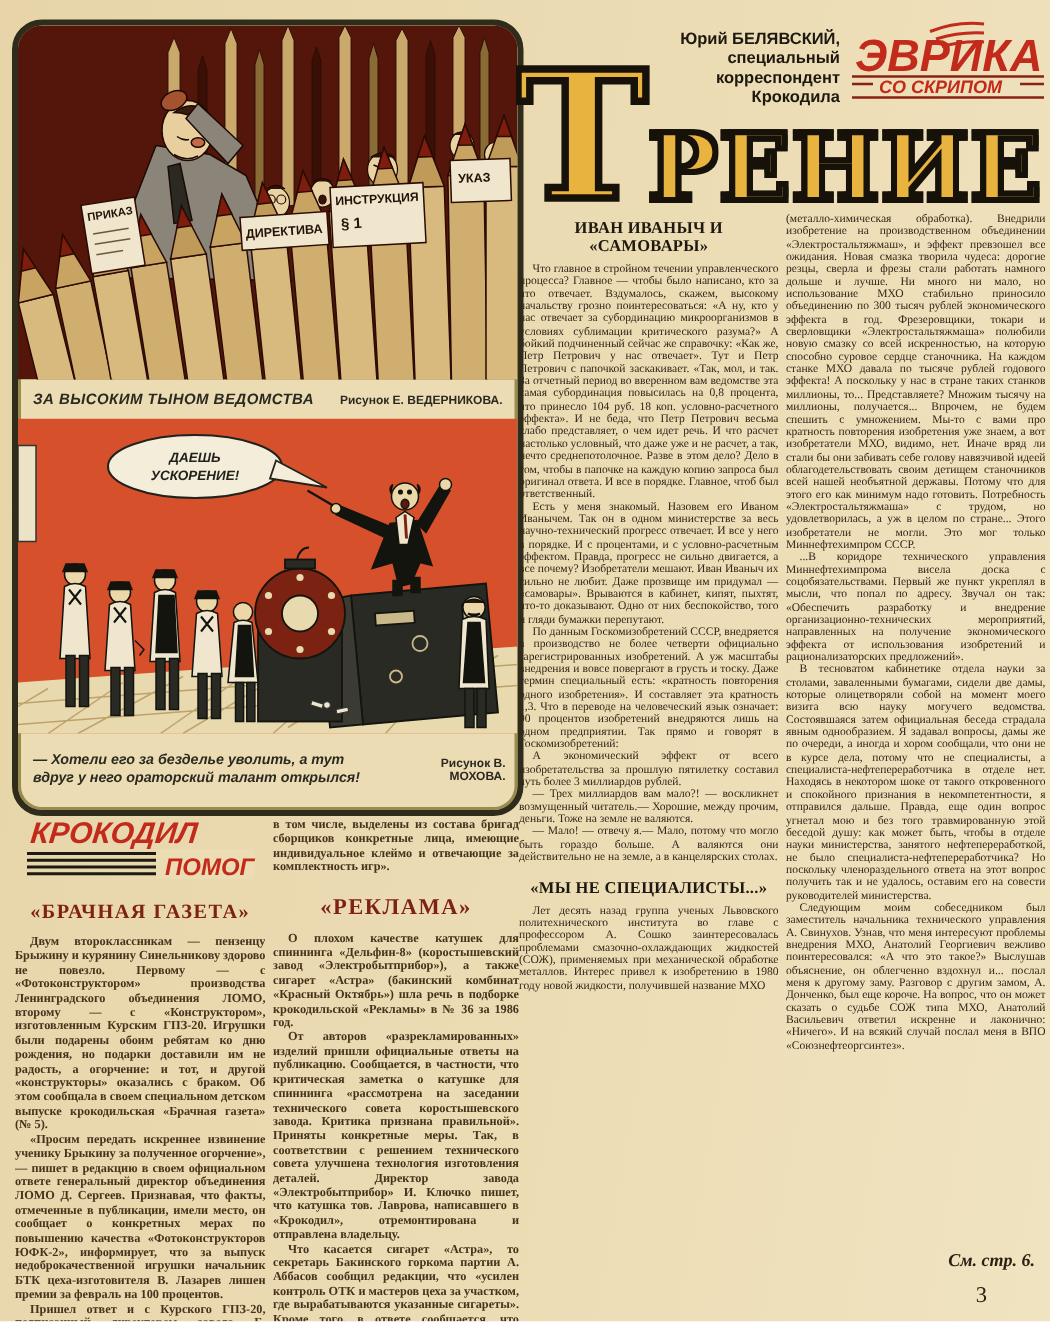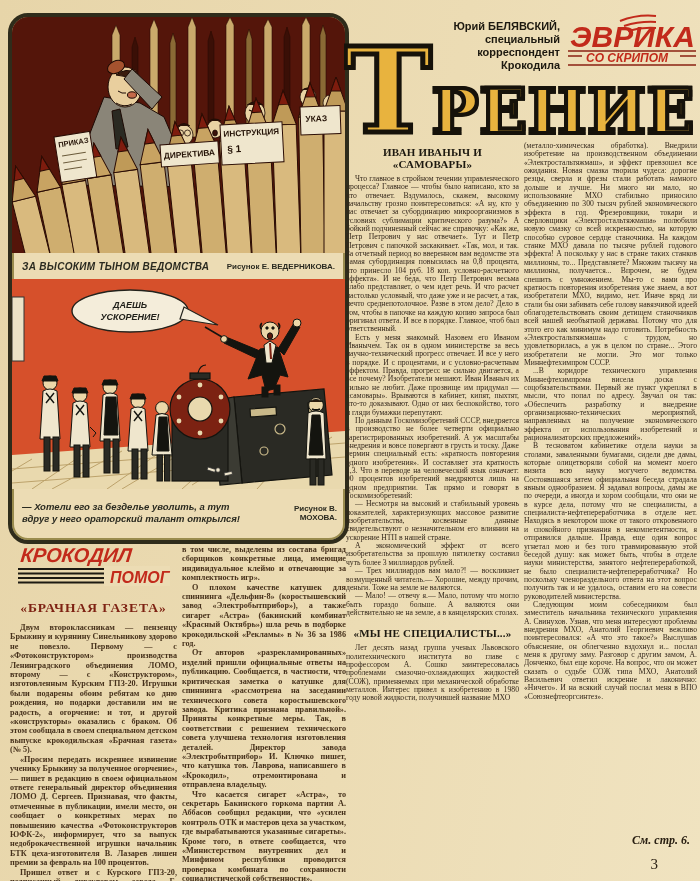--- a/index.html
+++ b/index.html
@@ -332,20 +332,21 @@
 
   <div class="colL bodyB">
     <div class="h-red">«БРАЧНАЯ ГАЗЕТА»</div>
     <p>Двум второклассникам — пензенцу Брыжину и курянину Синельникову здорово не повезло. Первому — с «Фотоконструктором» производства Ленинградского объединения ЛОМО, второму — с «Конструктором», изготовленным Курским ГПЗ-20. Игрушки были подарены обоим ребятам ко дню рождения, но подарки доставили им не радость, а огорчение: и тот, и другой «конструкторы» оказались с браком. Об этом сообщала в своем специальном детском выпуске крокодильская «Брачная газета» (№ 5).</p>
     <p>«Просим передать искреннее извинение ученику Брыкину за полученное огорчение»,— пишет в редакцию в своем официальном ответе генеральный директор объединения ЛОМО Д. Сергеев. Признавая, что факты, отмеченные в публикации, имели место, он сообщает о конкретных мерах по повышению качества «Фотоконструкторов ЮФК-2», информирует, что за выпуск недоброкачественной игрушки начальник БТК цеха-изготовителя В. Лазарев лишен премии за февраль на 100 процентов.</p>
     <p>Пришел ответ и с Курского ГПЗ-20, подписанный директором завода Б. Никитенко и секретарем парткома О. Князевым. «Критика признана правильной, и в настоящее время заводом проводится ряд мероприятий по улучшению качества,</p>
   </div>
 
   <div class="colM bodyB">
     <p class="noind">в том числе, выделены из состава бригад сборщиков конкретные лица, имеющие индивидуальное клеймо и отвечающие за комплектность игр».</p>
+    <div class="h-red" style="font-size:15px;margin-top:14px;">«РЕКЛАМА»</div>
     <p>О плохом качестве катушек для спиннинга «Дельфин-8» (коростышевский завод «Электробытприбор»), а также сигарет «Астра» (бакинский комбинат «Красный Октябрь») шла речь в подборке крокодильской «Рекламы» в № 36 за 1986 год.</p>
     <p>От авторов «разрекламированных» изделий пришли официальные ответы на публикацию. Сообщается, в частности, что критическая заметка о катушке для спиннинга «рассмотрена на заседании технического совета коростышевского завода. Критика признана правильной». Приняты конкретные меры. Так, в соответствии с решением технического совета улучшена технология изготовления деталей. Директор завода «Электробытприбор» И. Ключко пишет, что катушка тов. Лаврова, написавшего в «Крокодил», отремонтирована и отправлена владельцу.</p>
     <p>Что касается сигарет «Астра», то секретарь Бакинского горкома партии А. Аббасов сообщил редакции, что «усилен контроль ОТК и мастеров цеха за участком, где вырабатываются указанные сигареты». Кроме того, в ответе сообщается, что «Министерством внутренних дел и Минфином республики проводится проверка комбината по сохранности социалистической собственности».</p>
   </div>
 
   <div class="trenie-row">
     <span class="trenie-T">Т</span>
     <span class="trenie-rest">РЕНИЕ</span>
   </div>
 
@@ -364,21 +365,20 @@
     <path d="M0,38 H128 M0,52 H128" stroke="#8a2213" stroke-width="1.6"></path>
     <text x="18" y="49" font-family="Liberation Sans, sans-serif" font-style="italic" font-weight="bold" font-size="12" fill="#c22a1b">СО СКРИПОМ</text>
     <path d="M0,43 H14 M112,43 H128" stroke="#8a2213" stroke-width="1.6"></path>
   </svg>
 
   <div class="acol" style="left:346px;height:739px;">
     <div class="h-art">ИВАН ИВАНЫЧ И «САМОВАРЫ»</div>
     <p>Что главное в стройном течении управленческого процесса? Главное — чтобы было написано, кто за что отвечает. Вздумалось, скажем, высокому начальству грозно поинтересоваться: «А ну, кто у нас отвечает за субординацию микроорганизмов в условиях сублимации критического разума?» А бойкий подчиненный сейчас же справочку: «Как же, Петр Петрович у нас отвечает». Тут и Петр Петрович с папочкой заскакивает. «Так, мол, и так. За отчетный период во вверенном вам ведомстве эта самая субординация повысилась на 0,8 процента, что принесло 104 руб. 18 коп. условно-расчетного эффекта». И не беда, что Петр Петрович весьма слабо представляет, о чем идет речь. И что расчет настолько условный, что даже уже и не расчет, а так, нечто среднепотолочное. Разве в этом дело? Дело в том, чтобы в папочке на каждую копию запроса был оригинал ответа. И все в порядке. Главное, чтоб был ответственный.</p>
     <p>Есть у меня знакомый. Назовем его Иваном Иванычем. Так он в одном министерстве за весь научно-технический прогресс отвечает. И все у него в порядке. И с процентами, и с условно-расчетным эффектом. Правда, прогресс не сильно двигается, а все почему? Изобретатели мешают. Иван Иваныч их сильно не любит. Даже прозвище им придумал — «самовары». Врываются в кабинет, кипят, пыхтят, что-то доказывают. Одно от них беспокойство, того и гляди бумажки перепутают.</p>
     <p>По данным Госкомизобретений СССР, внедряется в производство не более четверти официально зарегистрированных изобретений. А уж масштабы внедрения и вовсе повергают в грусть и тоску. Даже термин специальный есть: «кратность повторения одного изобретения». И составляет эта кратность 1,3. Что в переводе на человеческий язык означает: 90 процентов изобретений внедряются лишь на одном предприятии. Так прямо и говорят в Госкомизобретений:</p>
-    <p>— Несмотря на высокий и стабильный уровень показателей, характеризующих массовое развитие изобретательства, косвенные данные свидетельствуют о незначительном его влиянии на ускорение НТП в нашей стране.</p>
     <p>А экономический эффект от всего изобретательства за прошлую пятилетку составил чуть более 3 миллиардов рублей.</p>
     <p>— Трех миллиардов вам мало?! — воскликнет возмущенный читатель.— Хорошие, между прочим, деньги. Тоже на земле не валяются.</p>
     <p>— Мало! — отвечу я.— Мало, потому что могло быть гораздо больше. А валяются они действительно не на земле, а в канцелярских столах.</p>
     <div class="h-art" style="margin-top:10px;">«МЫ НЕ СПЕЦИАЛИСТЫ...»</div>
     <p>Лет десять назад группа ученых Львовского политехнического института во главе с профессором А. Сошко заинтересовалась проблемами смазочно-охлаждающих жидкостей (СОЖ), применяемых при механической обработке металлов. Интерес привел к изобретению в 1980 году новой жидкости, получившей название МХО</p>
   </div>
 
   <div class="acol" style="left:524px;height:688px;">
     <p class="noind" style="text-indent:0;">(металло-химическая обработка). Внедрили изобретение на производственном объединении «Электростальтяжмаш», и эффект превзошел все ожидания. Новая смазка творила чудеса: дорогие резцы, сверла и фрезы стали работать намного дольше и лучше. Ни много ни мало, но использование МХО стабильно приносило объединению по 300 тысяч рублей экономического эффекта в год. Фрезеровщики, токари и сверловщики «Электростальтяжмаша» полюбили новую смазку со всей искренностью, на которую способно суровое сердце станочника. На каждом станке МХО давала по тысяче рублей годового эффекта! А поскольку у нас в стране таких станков миллионы, то... Представляете? Множим тысячу на миллионы, получается... Впрочем, не будем спешить с умножением. Мы-то с вами про кратность повторения изобретения уже знаем, а вот изобретатели МХО, видимо, нет. Иначе вряд ли стали бы они забивать себе голову навязчивой идеей облагодетельствовать своим детищем станочников всей нашей необъятной державы. Потому что для этого его как минимум надо готовить. Потребность «Электростальтяжмаша» с трудом, но удовлетворилась, а уж в целом по стране... Этого изобретатели не могли. Это мог только Миннефтехимпром СССР.</p>
     <p>...В коридоре технического управления Миннефтехимпрома висела доска с соцобязательствами. Первый же пункт укреплял в мысли, что попал по адресу. Звучал он так: «Обеспечить разработку и внедрение организационно-технических мероприятий, направленных на получение экономического эффекта от использования изобретений и рационализаторских предложений».</p>

